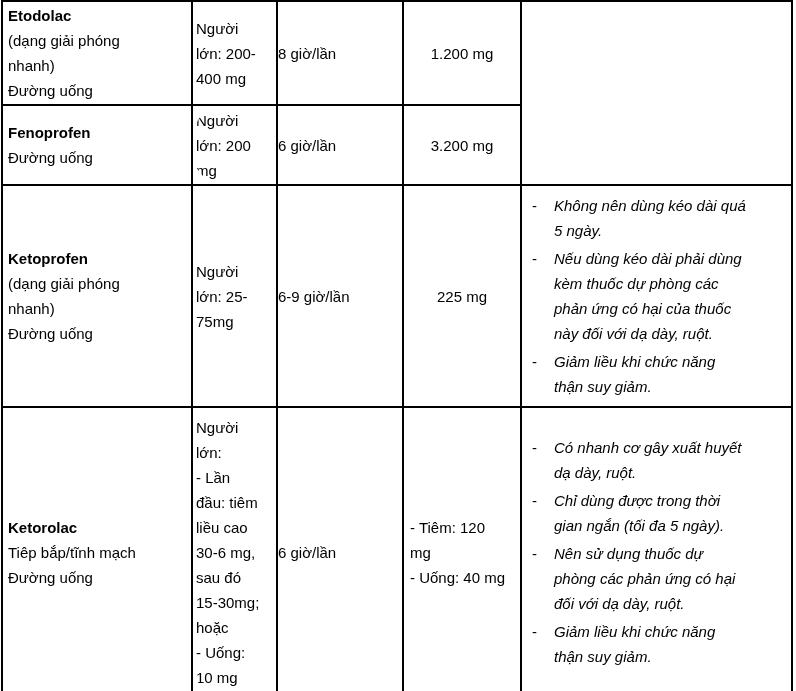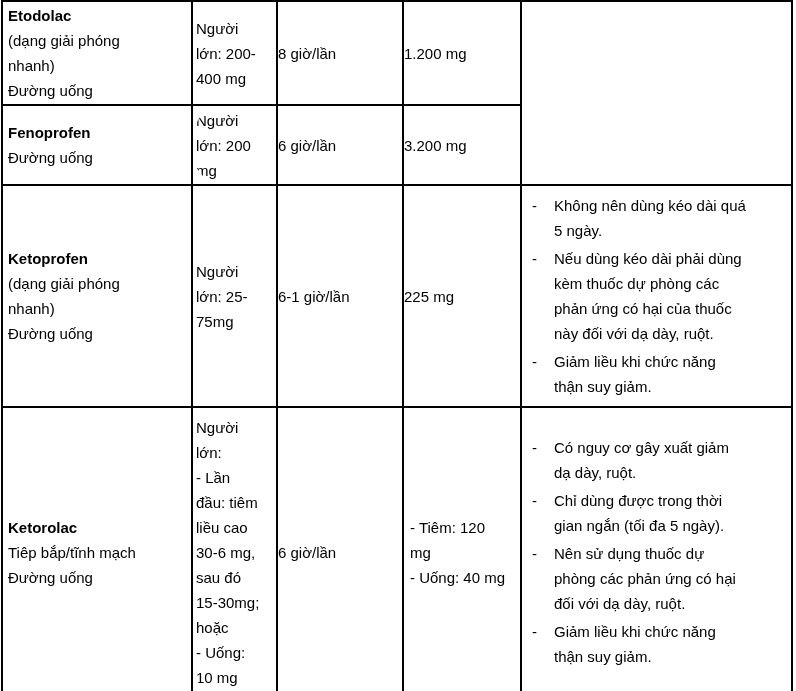--- a/index.html
+++ b/index.html
@@ -33,26 +33,26 @@
   }
   tr.r1 { height: 101px; }
   tr.r2 { height: 80px; }
   tr.r3 { height: 212px; }
   tr.r4 { height: 290px; }
   .c-name { padding: 1px 4px 1px 5px; }
   .drug-name { font-weight: bold; }
   .drug-sub, .dose-text, .max-text { white-space: pre-line; }
   .c-dose { padding: 1px 2px 1px 3px; border-radius: 29px; }
   .c-freq { }
-  .c-max { }
+  .c-max { text-align: center; }
   .c-max.left-align { text-align: left; padding-left: 6px; padding-right: 2px; }
   .c-notes { padding: 4px 2px; }
   .note-item { display: flex; margin: 3px 0; }
   .note-dash { flex: 0 0 30px; padding-left: 8px; }
-  .note-text { flex: 1; white-space: pre-line; padding-right: 2px; }
+  .note-text { flex: 1; white-space: pre-line; padding-right: 2px; font-style: italic; }
 </style>
 </head>
 <body>
 
 <div class="page">
   <table class="drug-table">
     <colgroup>
       <col style="width:190px">
       <col style="width:85px">
       <col style="width:126px">
@@ -98,21 +98,21 @@
           <div class="drug-name">Ketoprofen</div>
           <div class="drug-sub">(dạng giải phóng
 nhanh)
 Đường uống</div>
         </td>
         <td class="c-dose">
           <div class="dose-text">Người
 lớn: 25-
 75mg</div>
         </td>
-        <td class="c-freq">6-1 giờ/lần</td>
+        <td class="c-freq">6-9 giờ/lần</td>
         <td class="c-max">
           <div class="max-text">225 mg</div>
         </td>
         <td class="c-notes">
           <div class="notes-list">
               <div class="note-item">
                 <span class="note-dash">-</span>
                 <span class="note-text">Không nên dùng kéo dài quá
 5 ngày.</span>
               </div>
@@ -153,21 +153,21 @@
         <td class="c-freq">6 giờ/lần</td>
         <td class="c-max left-align">
           <div class="max-text">- Tiêm: 120
 mg
 - Uống: 40 mg</div>
         </td>
         <td class="c-notes">
           <div class="notes-list">
               <div class="note-item">
                 <span class="note-dash">-</span>
-                <span class="note-text">Có nguy cơ gây xuất giảm
+                <span class="note-text">Có nhanh cơ gây xuất huyết
 dạ dày, ruột.</span>
               </div>
               <div class="note-item">
                 <span class="note-dash">-</span>
                 <span class="note-text">Chỉ dùng được trong thời
 gian ngắn (tối đa 5 ngày).</span>
               </div>
               <div class="note-item">
                 <span class="note-dash">-</span>
                 <span class="note-text">Nên sử dụng thuốc dự

